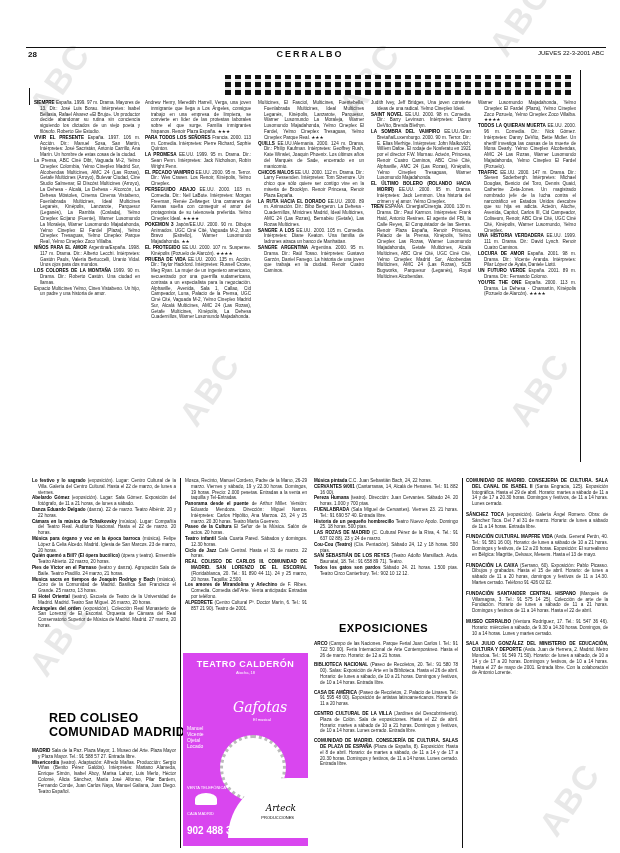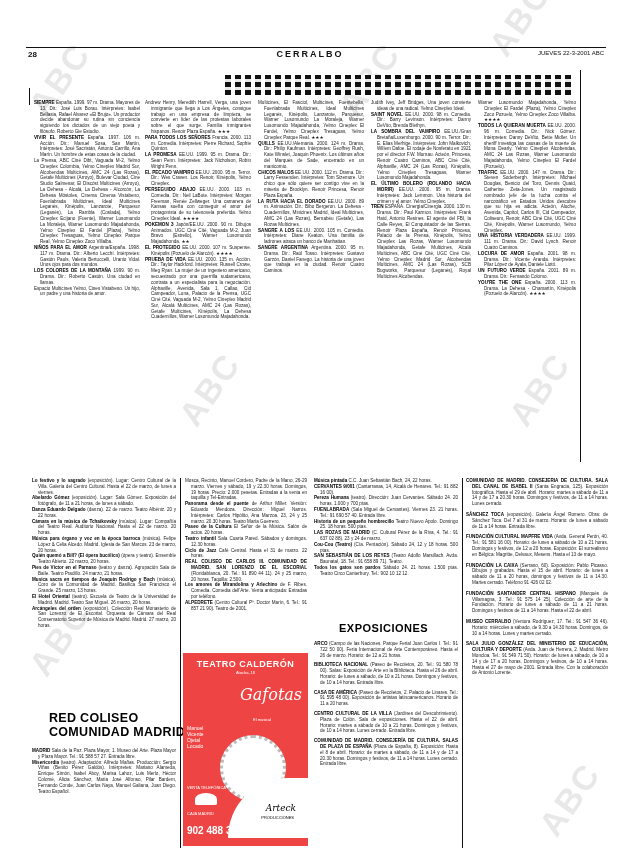--- a/index.html
+++ b/index.html
@@ -10,25 +10,25 @@
   .date{position:absolute;right:16px;top:50px;font-size:6px;}
   .banner{position:absolute;left:225px;top:75px;width:350px;height:20px;
     background:repeating-linear-gradient(90deg,#111 0 6px,#fff 6px 10px),#111;
     background-blend-mode:normal;}
   .banner .c{position:absolute;inset:0;background:repeating-linear-gradient(0deg,transparent 0 5px,rgba(255,255,255,.9) 5px 8px);}
   .side-rule{position:absolute;width:1px;background:#111;}
   .col{position:absolute;font-size:4.6px;line-height:5.8px;text-align:justify;color:#222;overflow:hidden;}
   .col p{margin:0 0 0 6px;text-indent:-6px;}
   .col b{color:#000;}
   .block-h{position:absolute;font-weight:bold;color:#000;margin-left:17px;}
-  .ad{position:absolute;left:183px;top:653px;width:125px;height:193px;background:#ef4444;color:#fff;overflow:hidden;}
+  .ad{position:absolute;left:183px;top:653px;width:125px;height:193px;background:#d946ef;color:#fff;overflow:hidden;}
   .ad .t1{position:absolute;left:0;right:0;top:6px;text-align:center;font-size:9px;font-weight:bold;letter-spacing:.5px;}
   .ad .t1s{position:absolute;left:0;right:0;top:17px;text-align:center;font-size:4px;}
   .ad .t2{position:absolute;left:6px;top:26px;font-size:21px;font-weight:bold;letter-spacing:-1px;}
-  .ad .t3{position:absolute;left:50px;top:32px;font-size:16px;font-style:italic;font-family:"DejaVu Serif",serif;margin-left:7px;}
+  .ad .t3{position:absolute;left:50px;top:46px;font-size:14px;font-style:italic;font-family:"DejaVu Serif",serif;}
   .ad .cast{position:absolute;left:4px;top:72px;font-size:5px;line-height:6px;}
   .ad .circle{position:absolute;left:37px;top:82px;width:60px;height:60px;border-radius:50%;background:#fff;border:3px dotted #bbb;}
   .ad .swoop{position:absolute;right:-30px;bottom:8px;width:110px;height:60px;background:#fff;border-radius:60px 0 0 0;}
   .ad .phone-l{position:absolute;left:4px;top:158px;font-size:4px;}
   .ad .phone{position:absolute;left:4px;top:172px;font-size:10px;font-weight:bold;}
   .ad .sig{position:absolute;right:12px;top:150px;font-size:9px;font-style:italic;color:#000;font-family:"DejaVu Serif",serif;}
   .ad .sig2{position:absolute;right:14px;top:162px;font-size:4px;color:#000;}
   .ad .hat{position:absolute;left:12px;top:140px;width:22px;height:12px;background:#fff;border-radius:50% 50% 10% 10%;}
   .wm{position:absolute;font-size:34px;font-weight:bold;color:rgba(0,0,0,.09);transform:rotate(-55deg);letter-spacing:2px;}
 </style>

